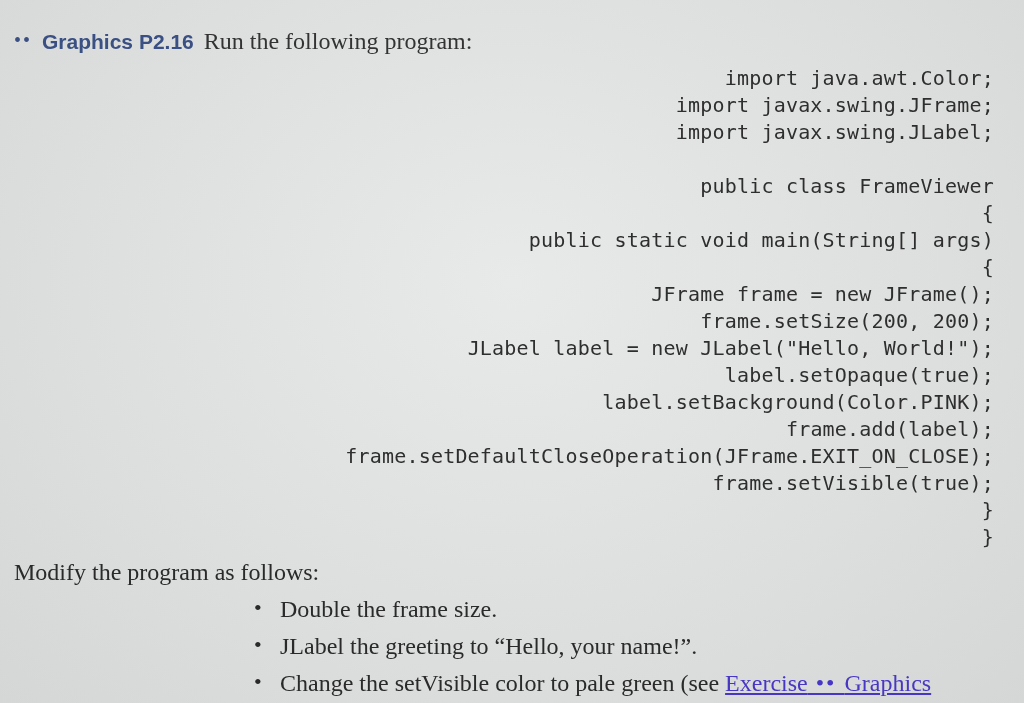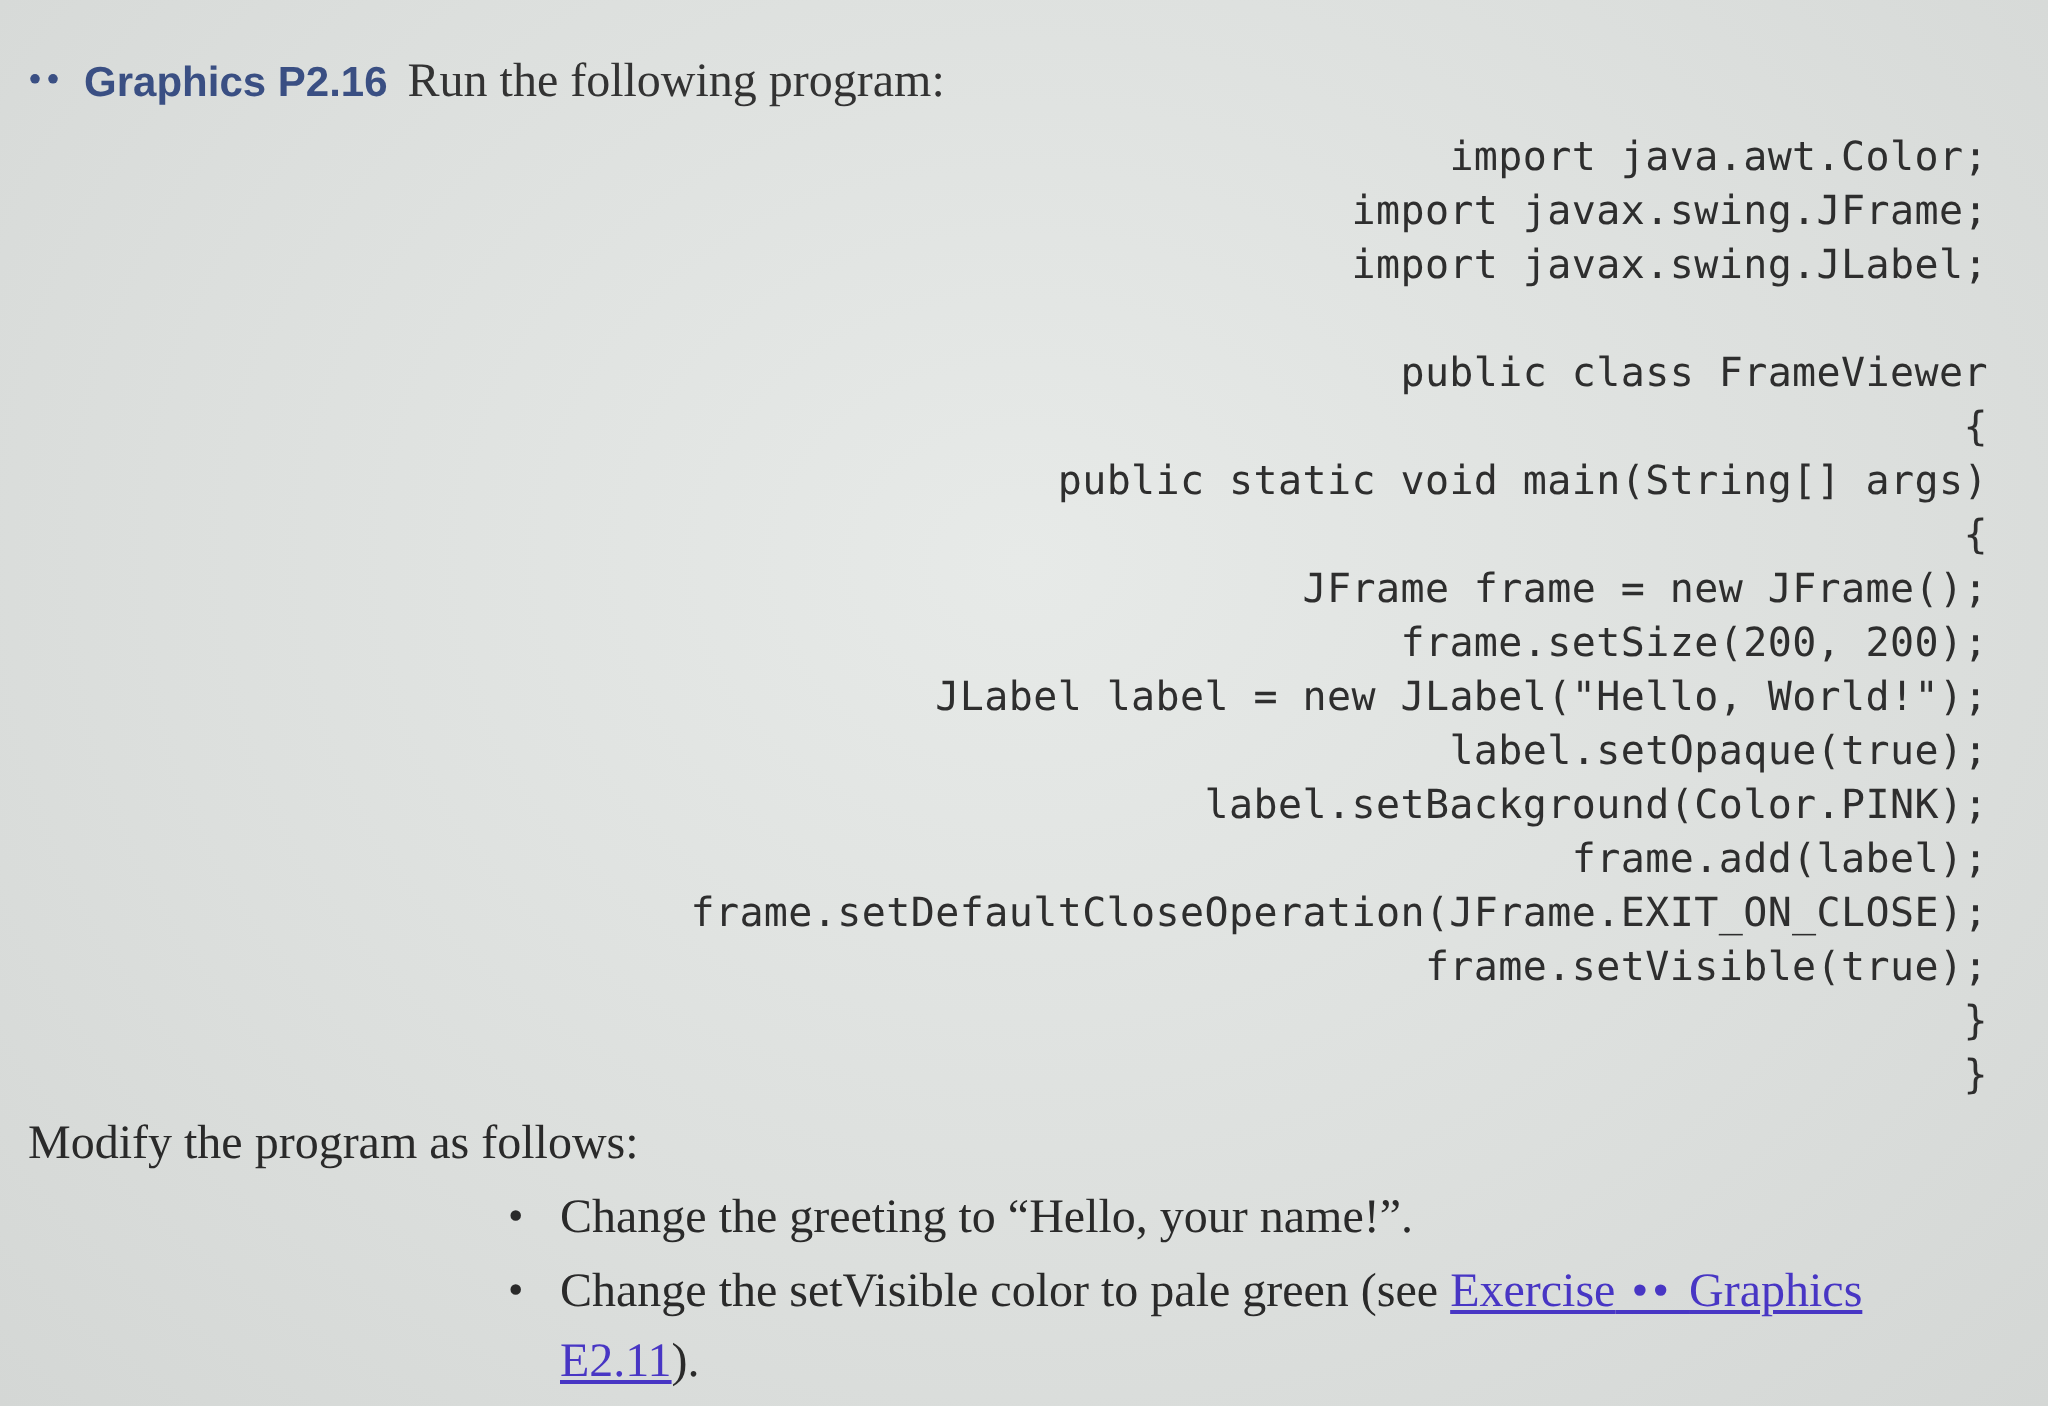--- a/index.html
+++ b/index.html
@@ -118,21 +118,24 @@
       frame.add(label);
       frame.setDefaultCloseOperation(JFrame.EXIT_ON_CLOSE);
       frame.setVisible(true);
    }
 }</div>
 
   <div class="after-code">Modify the program as follows:</div>
 
   <ul class="mods">
     <li>
-      <span>Change the greeting to “Hello, </span><span class="italic">your name</span><span>!”.</span>
+      <span>Double the frame size.</span>
+    </li>
+    <li>
+      <span>JLabel the greeting to “Hello, </span><span class="italic">your name</span><span>!”.</span>
     </li>
     <li>
       <span>Change the setVisible color to pale green (see </span><a href="#" class="link"><span>Exercise</span><span class="link-dots"> •• </span><span>Graphics E2.11</span></a><span>).</span>
     </li>
 
   </ul>
 
 </div>
 
 </body></html>

